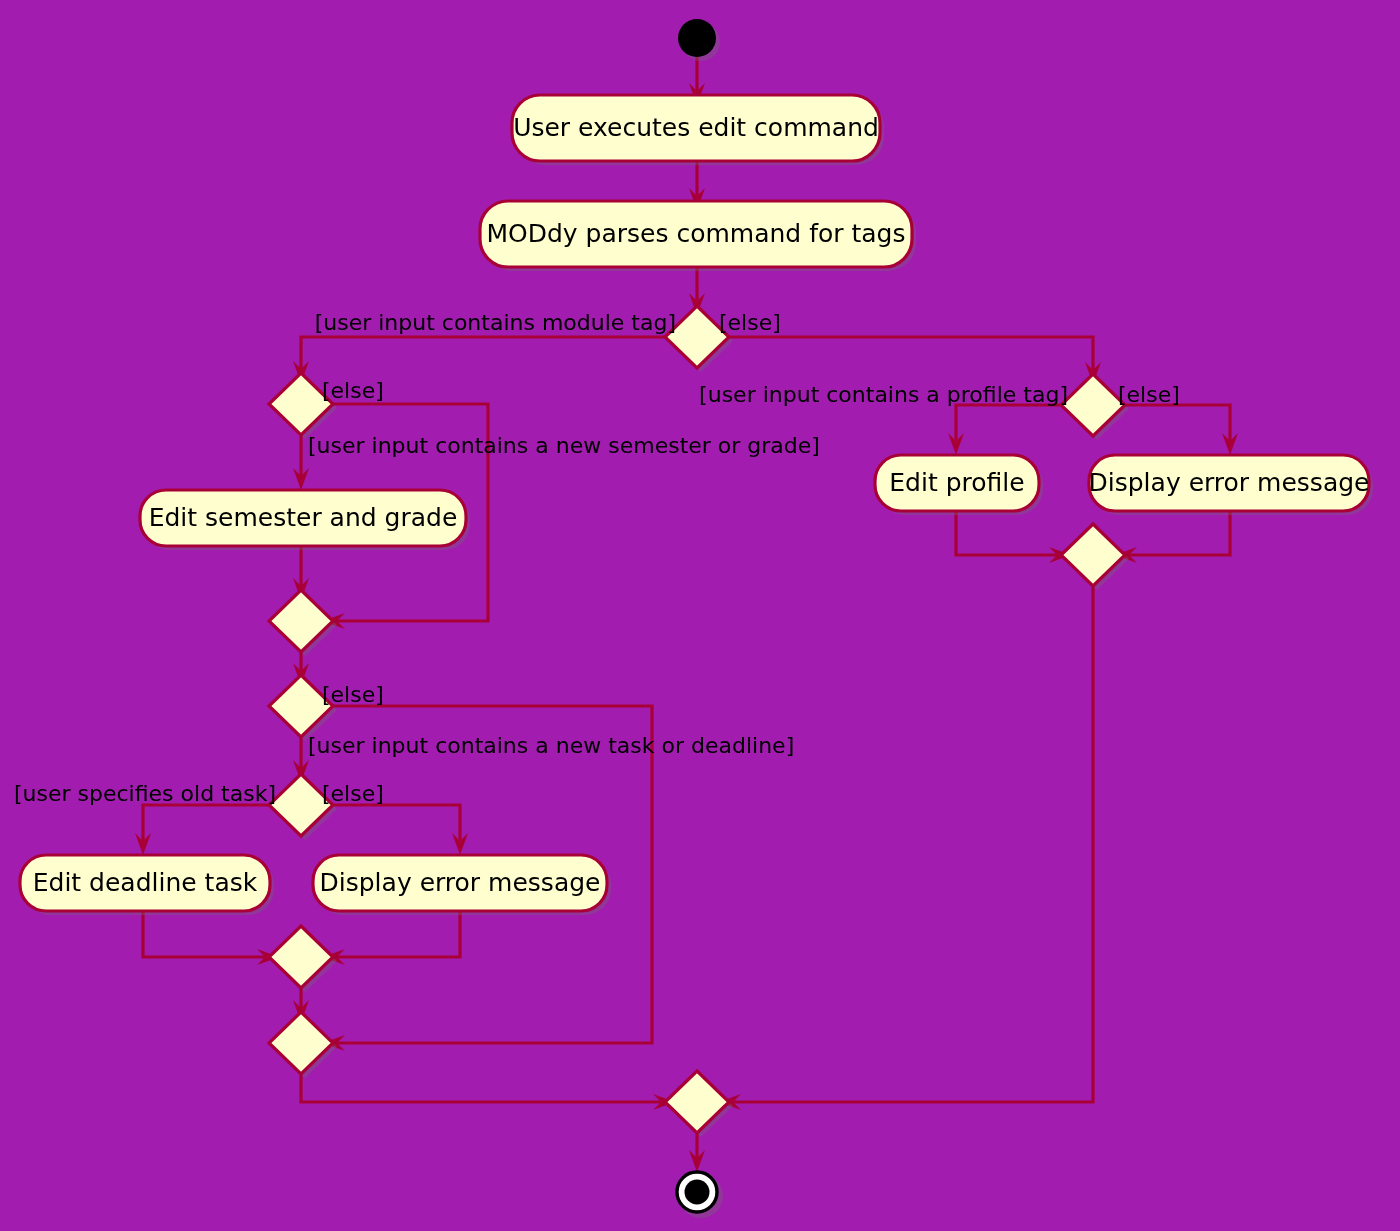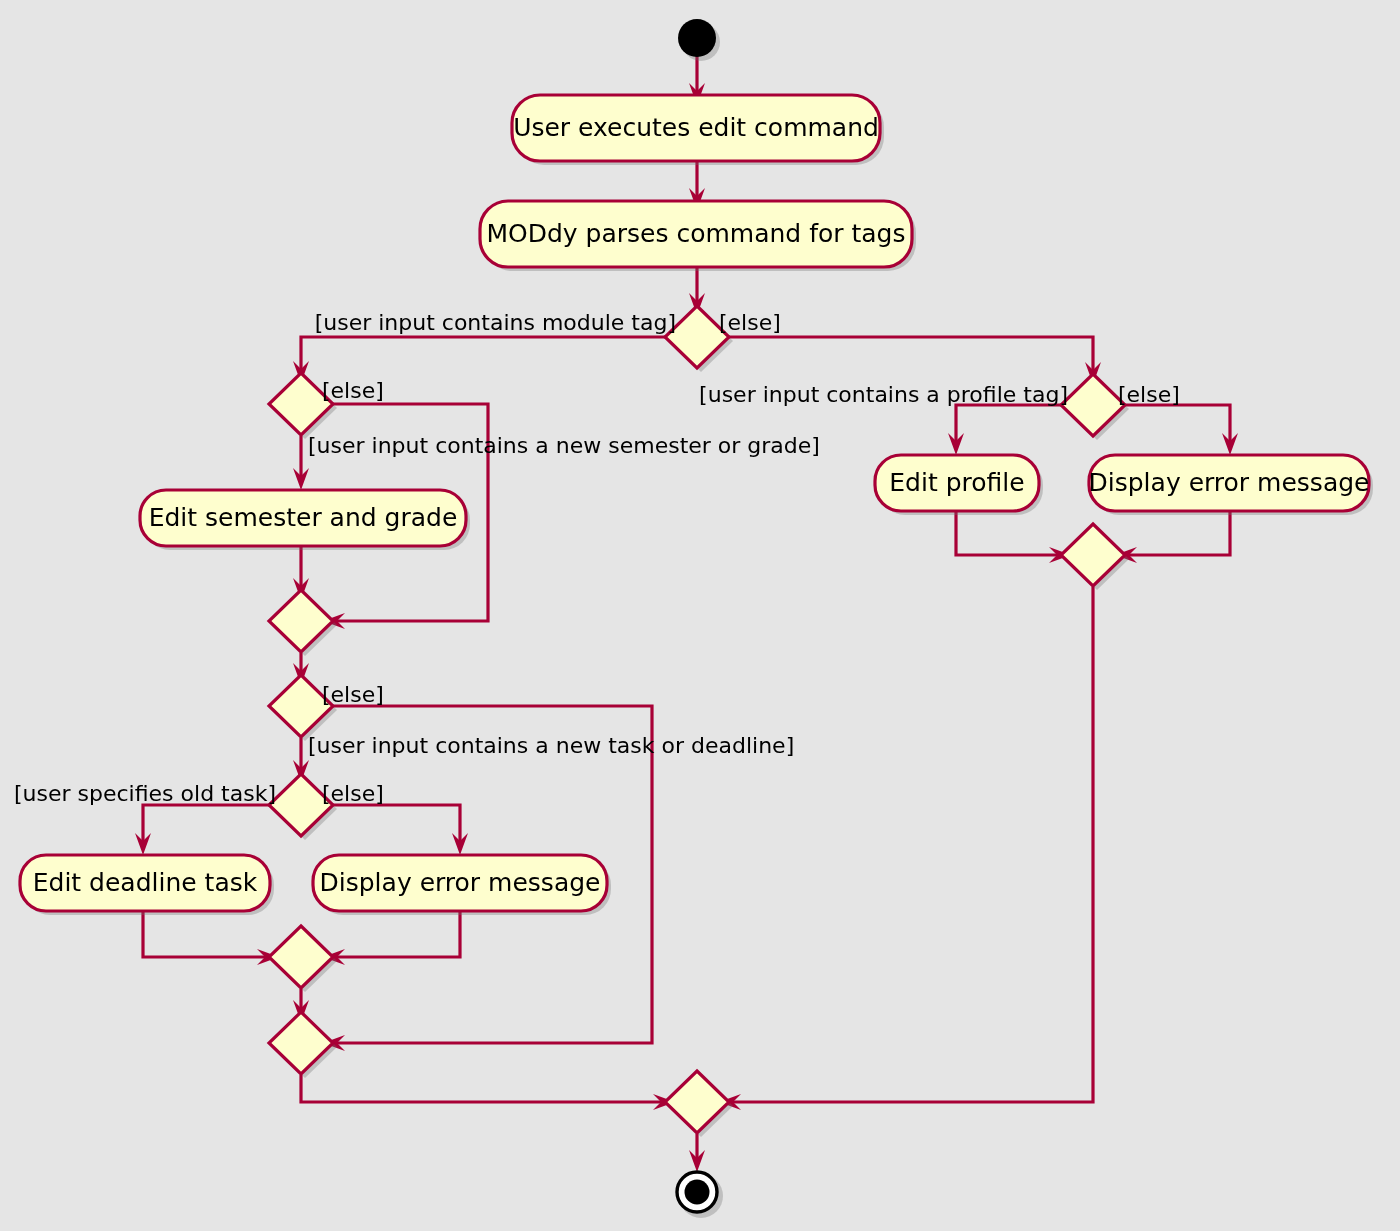--- a/index.html
+++ b/index.html
@@ -7,21 +7,21 @@
     padding: 0;
     background: #FFFFFF;
   }
   body {
     font-family: "DejaVu Sans", sans-serif;
   }
   #diagram-root {
     position: relative;
     width: 1400px;
     height: 1231px;
-    background: #e5e5e5;
+    background: #a21caf;
     overflow: hidden;
   }
   svg#uml-canvas {
     position: absolute;
     left: 0;
     top: 0;
     width: 1400px;
     height: 1231px;
   }
   .edge-line {

